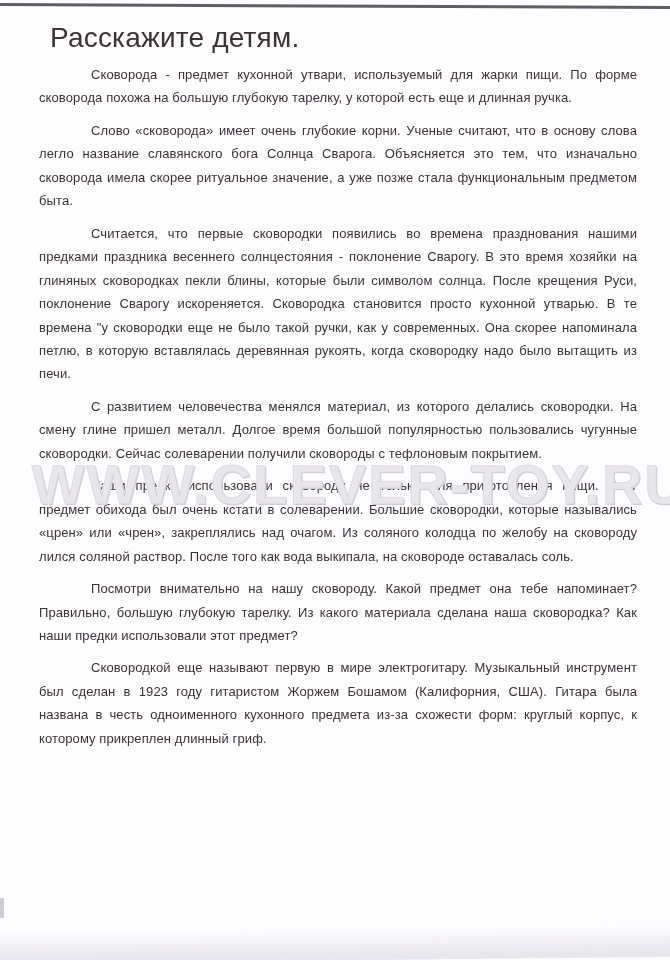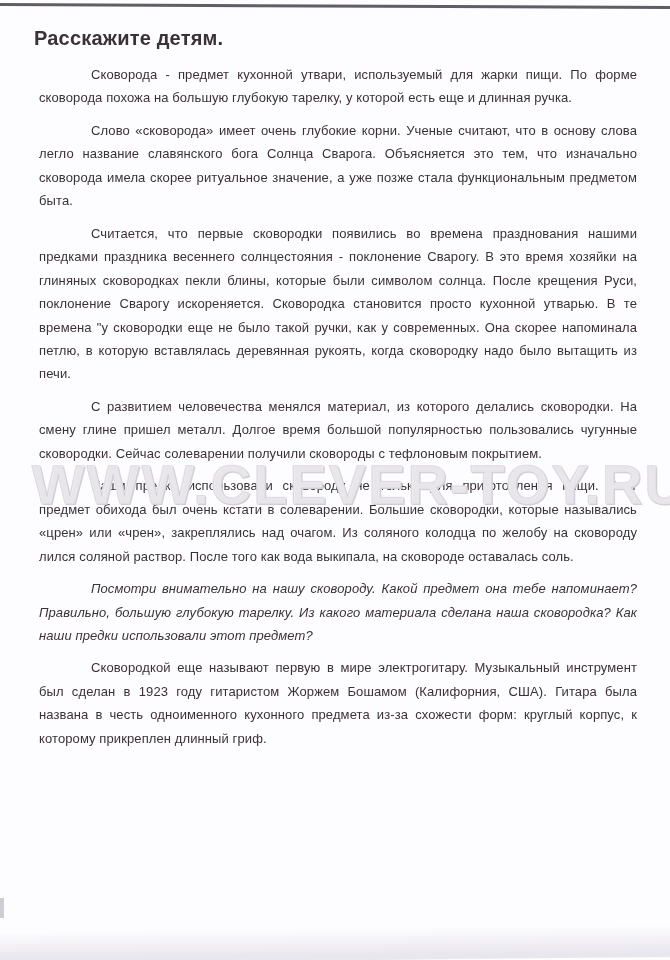--- a/index.html
+++ b/index.html
@@ -64,35 +64,35 @@
     pointer-events: none;
   }
   .content {
     position: absolute;
     left: 30px;
     top: 22px;
     width: 616px;
     z-index: 1;
   }
   h1.title {
-    margin: 0 0 4px 4px;
-    font-size: 20px;
-    font-weight: 700;
+    margin: 0 0 4px 20px;
+    font-size: 28px;
+    font-weight: 400;
     letter-spacing: 0.2px;
     line-height: 32px;
   }
   p.body {
     margin: 9px;
     font-size: 13px;
     line-height: 23.45px;
     text-align: justify;
     letter-spacing: 0.1px;
   }
   .indent { text-indent: 52px; }
-  .italic { font-style: italic; }
+  .italic { }
   h2.interesting {
     margin: 0;
     font-size: 19.5px;
     line-height: 23.45px;
     font-weight: normal;
     text-decoration: underline;
     letter-spacing: 0.1px;
   }
 </style>
 </head>

